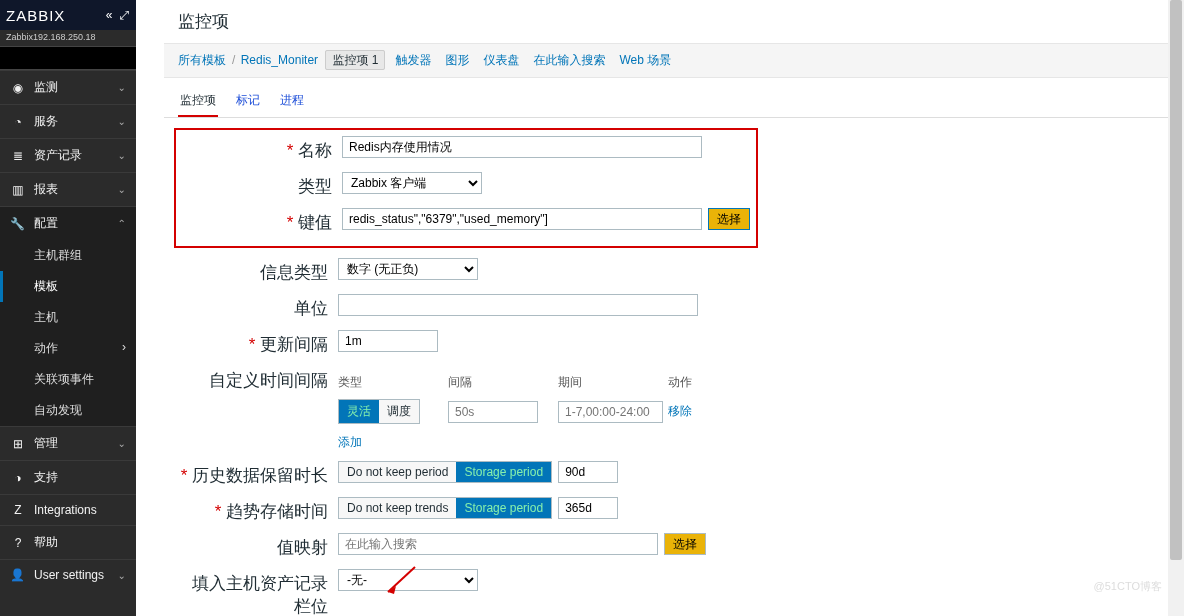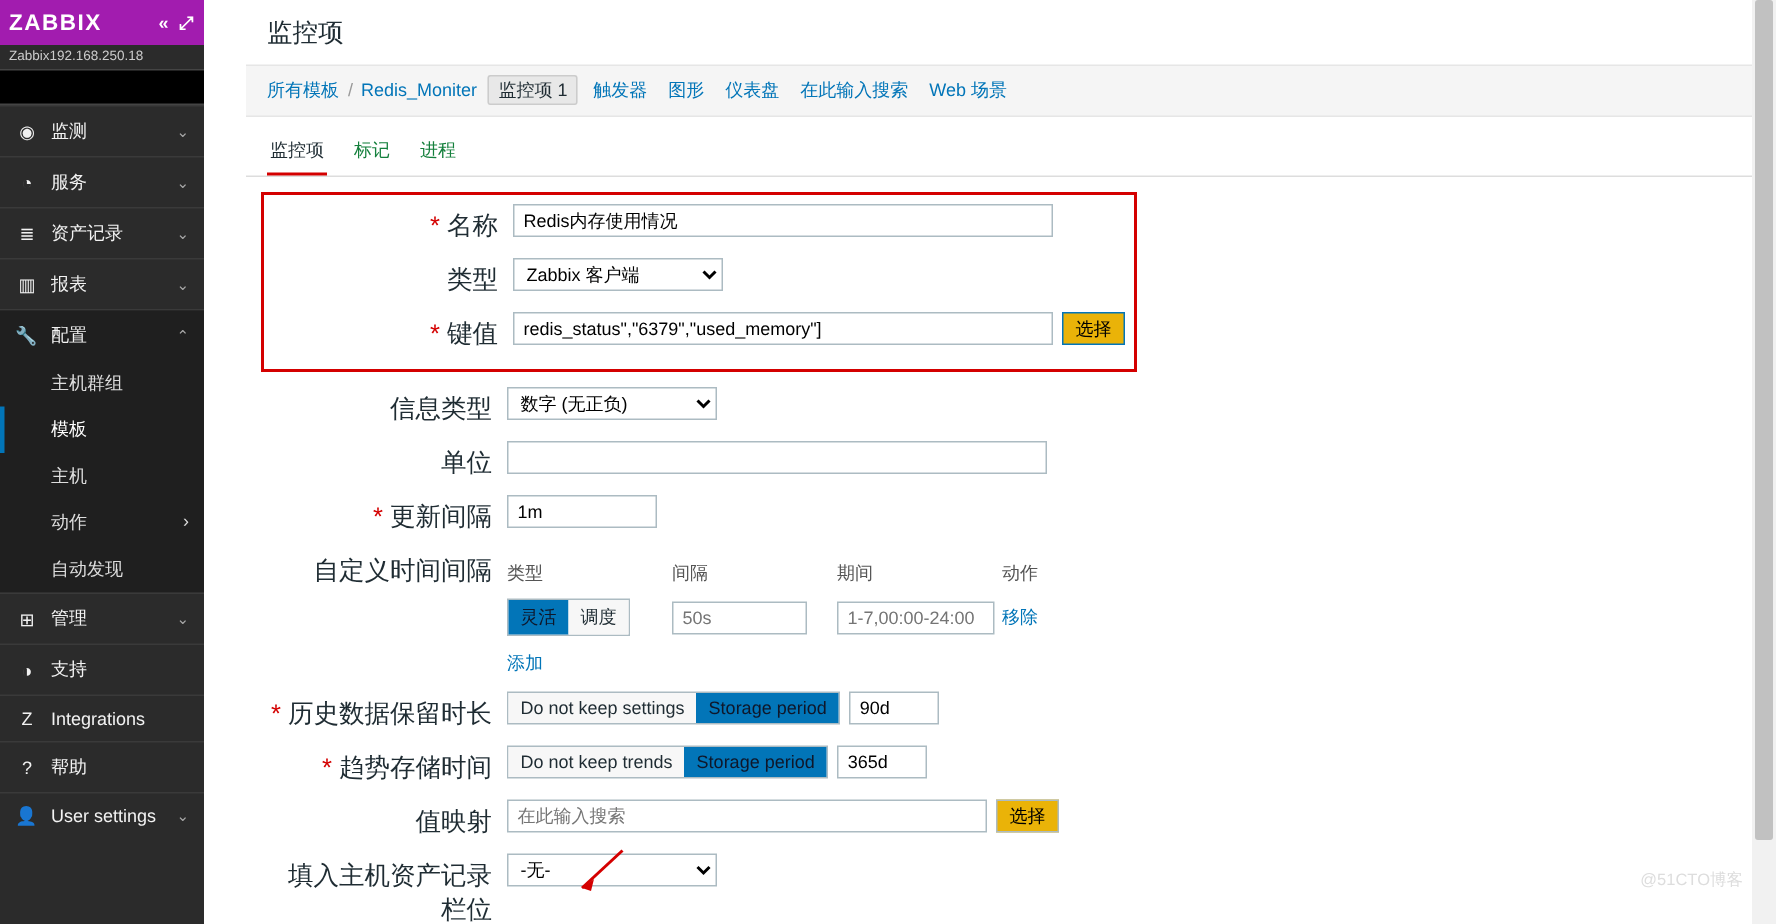--- a/index.html
+++ b/index.html
@@ -1,18 +1,18 @@
 <!DOCTYPE html>
 <html><head>
 <meta charset="utf-8">
 <style>
 * { box-sizing: border-box; margin: 0; padding: 0; font-family: Arial, "Microsoft YaHei", sans-serif; }
 body { background: #fff; font-size: 12px; color: #1f2c33; width: 1184px; height: 616px; overflow: hidden; position: relative; }
 .sidebar { position: absolute; left: 0; top: 0; width: 136px; height: 616px; background: #2b2b2b; color: #f2f2f2; }
-.logo-bar { background: #a21caf; color: #fff; height: 30px; display: flex; align-items: center; padding: 0 6px; font-weight: bold; letter-spacing: 1px; gap: 23px; }
+.logo-bar { background: #0f172a; color: #fff; height: 30px; display: flex; align-items: center; padding: 0 6px; font-weight: normal; letter-spacing: 1px; gap: 23px; }
 .logo-txt { font-size: 15px; }
 .logo-icons { margin-left: auto; display: flex; gap: 6px; font-size: 12px; }
 .server { font-size: 9px; color: #ccc; padding: 2px 6px 4px; }
 .search { padding: 4px 6px; background: #000; border-top: 1px solid #444; border-bottom: 1px solid #444; display: flex; align-items: center; }
 .search input { flex: 1; background: transparent; border: none; color: #fff; font-size: 11px; }
 .menu { list-style: none; }
 .menu > li { border-top: 1px solid #3a3a3a; }
 .menu .item { display: flex; align-items: center; padding: 8px 10px; color: #f2f2f2; font-size: 12px; cursor: pointer; }
 .menu .icon { width: 16px; display: inline-flex; justify-content: center; margin-right: 8px; font-size: 12px; }
 .menu .chev { margin-left: auto; font-size: 10px; color: #aaa; }
@@ -20,42 +20,42 @@
 .sub { list-style: none; background: #1f1f1f; }
 .sub li { padding: 7px 10px 7px 34px; font-size: 12px; color: #ddd; cursor: pointer; }
 .sub li.active { border-left: 3px solid #0275b8; padding-left: 31px; color: #fff; }
 .main { position: absolute; left: 136px; top: 0; right: 16px; height: 616px; background: #fff; padding-left: 28px; }
 .header { padding: 10px 14px; font-size: 17px; color: #1f2c33; border-bottom: 1px solid #e6e6e6; }
 .bc-row { background: #f5f5f5; padding: 8px 14px; font-size: 12px; border-bottom: 1px solid #e6e6e6; }
 .bc-row a { color: #0275b8; text-decoration: none; margin-right: 4px; }
 .bc-row .sep { color: #999; margin: 0 2px; }
 .bc-row .cur { background: #e8e8e8; border: 1px solid #ccc; padding: 2px 6px; border-radius: 2px; }
 .tabs { padding: 0 14px; border-bottom: 1px solid #ddd; display: flex; gap: 16px; margin-top: 6px; font-size: 12px; }
-.tabs span { padding: 8px 2px 6px; color: #15803d; cursor: pointer; }
+.tabs span { padding: 8px 2px 6px; color: #1d4ed8; cursor: pointer; }
 .tabs span.active { color: #1f2c33; border-bottom: 2px solid #d40000; }
 .form { padding: 14px 14px 10px; }
 .row { display: flex; align-items: flex-start; margin-bottom: 10px; }
 .row label { width: 160px; text-align: right; padding-right: 10px; padding-top: 3px; font-size: 17px; color: #1f2c33; }
 .req::before { content: "* "; color: #d40000; }
 .ctrl { display: flex; align-items: center; gap: 6px; font-size: 12px; flex-wrap: wrap; }
 .tinput { height: 22px; border: 1px solid #acbbc2; padding: 0 6px; font-size: 12px; }
 .w360 { width: 360px; }
 .w140 { width: 140px; }
 .w100 { width: 100px; }
 .w60 { width: 60px; }
 .sel { height: 22px; border: 1px solid #acbbc2; padding: 0 4px; font-size: 12px; background: #fff; }
 .btn-sm { height: 22px; border: 1px solid #acbbc2; background: #eab308; padding: 0 8px; font-size: 12px; cursor: pointer; }
 .boxed { border: 2px solid #d40000; padding: 6px 6px 2px; margin: -4px 0 10px -4px; display: inline-block; }
 .interval-tbl { margin-top: 4px; }
 .interval-head { display: flex; font-size: 12px; color: #555; }
 .interval-head div, .interval-row div { width: 110px; padding: 4px 0; }
 .interval-row { display: flex; align-items: center; }
 .seg { display: inline-flex; border: 1px solid #acbbc2; }
 .seg span { padding: 3px 8px; font-size: 12px; cursor: pointer; background: #f7f7f7; color: #1f2c33; }
-.seg span.on { background: #0275b8; color: #0f172a; }
+.seg span.on { background: #0275b8; color: #86efac; }
 .link { color: #0275b8; cursor: pointer; }
 .ta { width: 360px; height: 80px; border: 1px solid #acbbc2; resize: both; padding: 4px; font-size: 12px; }
 .scrollbar { position: absolute; right: 0; top: 0; width: 16px; height: 616px; background: #f1f1f1; }
 .scrollthumb { position: absolute; left: 2px; top: 0; width: 12px; height: 560px; background: #c1c1c1; border-radius: 2px; }
 .watermark { position: absolute; right: 22px; bottom: 22px; color: #ddd; font-size: 11px; }
 .arrow { position: absolute; left: 380px; top: 562px; pointer-events: none; }
 </style>
 </head>
 <body>
 
@@ -108,20 +108,21 @@
           <span class="chev">⌃</span>
         </div>
       <ul class="sub">
         <li>主机群组</li>
         <li class="active">模板</li>
         <li>主机</li>
         <li style="display:flex;justify-content:space-between;padding-right:10px">
             <span>动作</span>
             <span>›</span>
           </li>
+        <li>关联项事件</li>
         <li>自动发现</li>
       </ul>
     </li>
     <li>
         <div class="item">
           <span class="icon">⊞</span>
           <span>管理</span>
           <span class="chev">⌄</span>
         </div>
       </li>
@@ -231,21 +232,21 @@
           <div><input class="tinput" style="width: 105px;" placeholder="1-7,00:00-24:00"></div>
           <div><span class="link">移除</span></div>
         </div>
         <div style="padding-top:6px"><span class="link">添加</span></div>
       </div>
     </div>
     <div class="row">
       <label class="req">历史数据保留时长</label>
       <div class="ctrl">
         <span class="seg">
-            <span>Do not keep settings</span>
+            <span>Do not keep period</span>
             <span class="on">Storage period</span>
           </span>
         <input class="tinput w60" value="90d" style="">
       </div>
     </div>
     <div class="row">
       <label class="req">趋势存储时间</label>
       <div class="ctrl">
         <span class="seg">
             <span>Do not keep trends</span>

